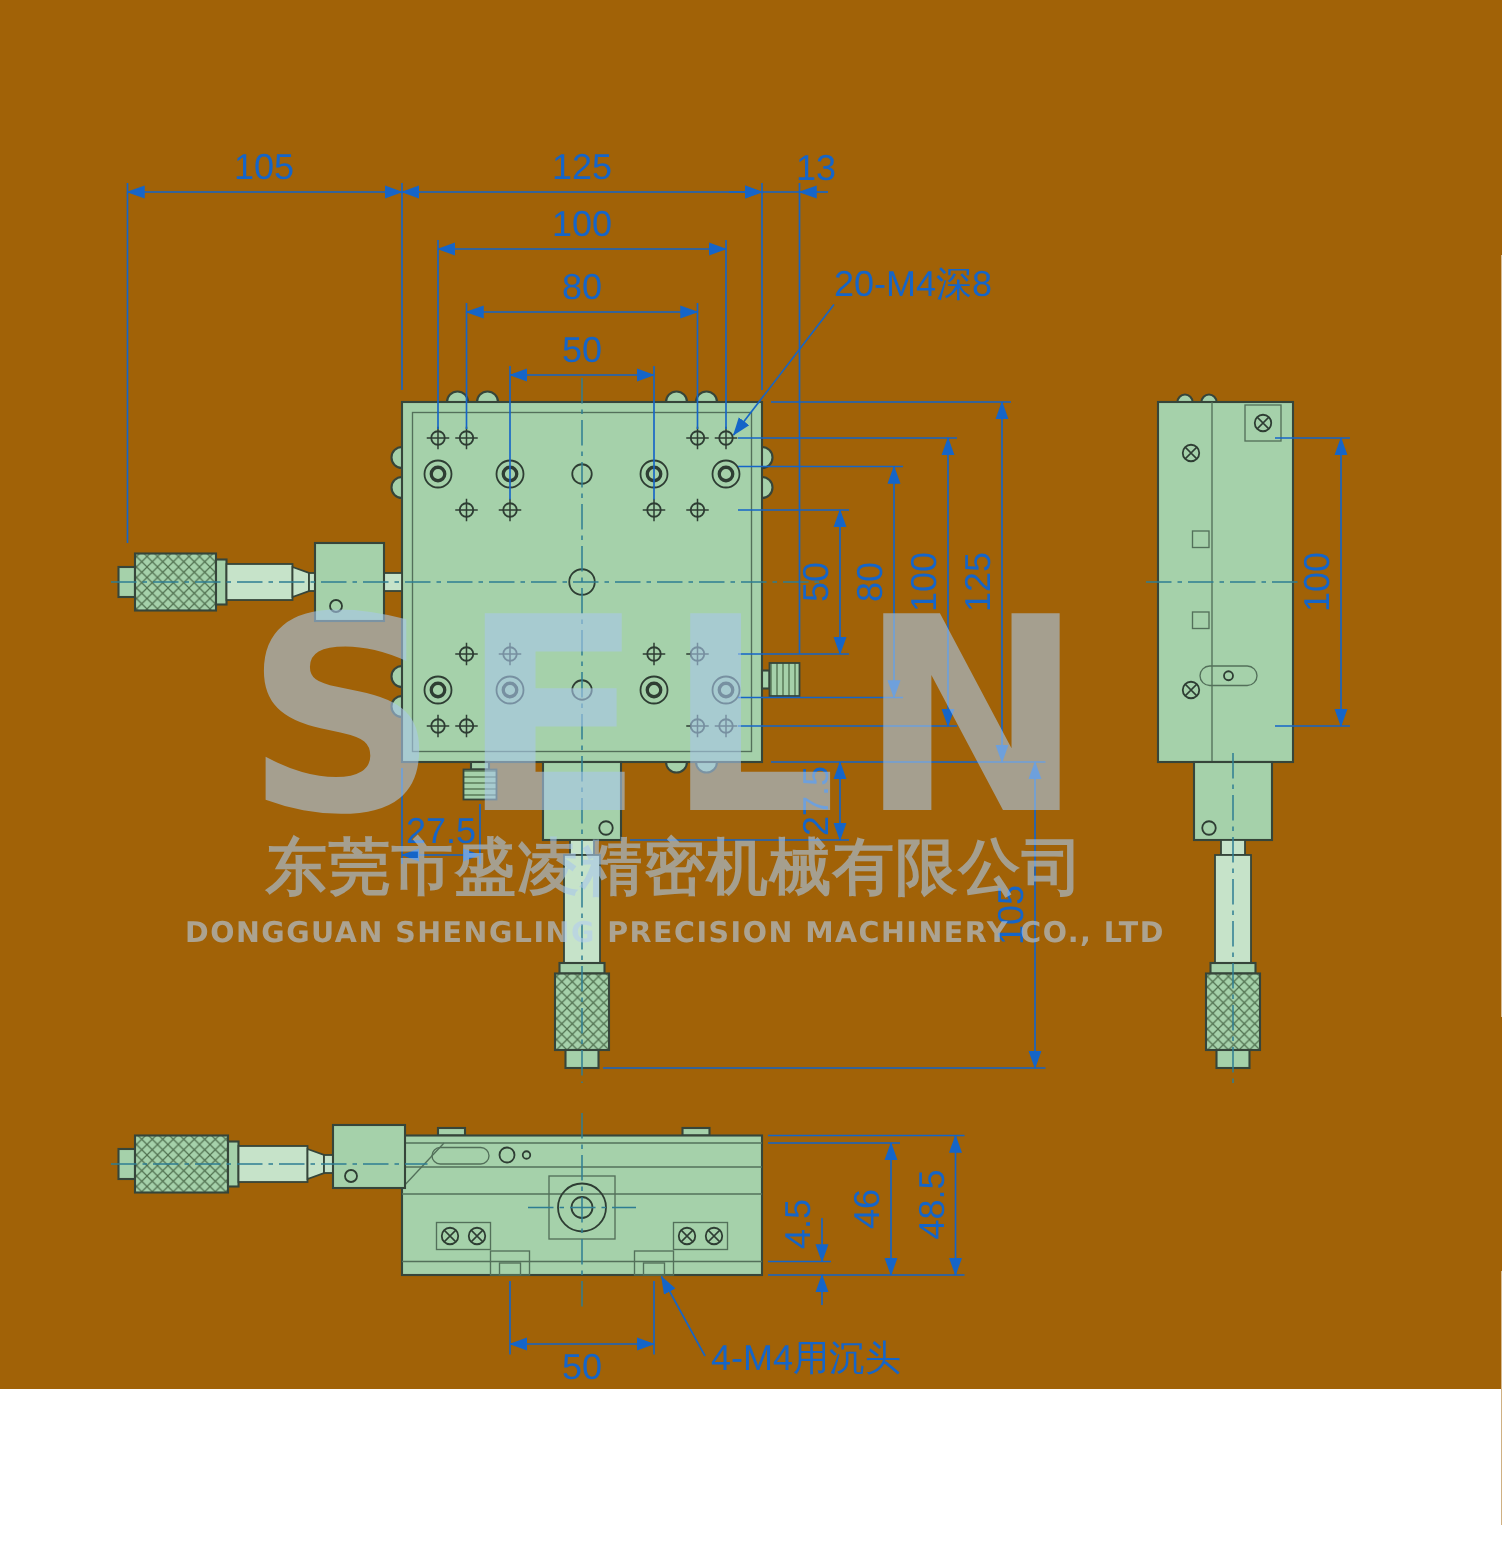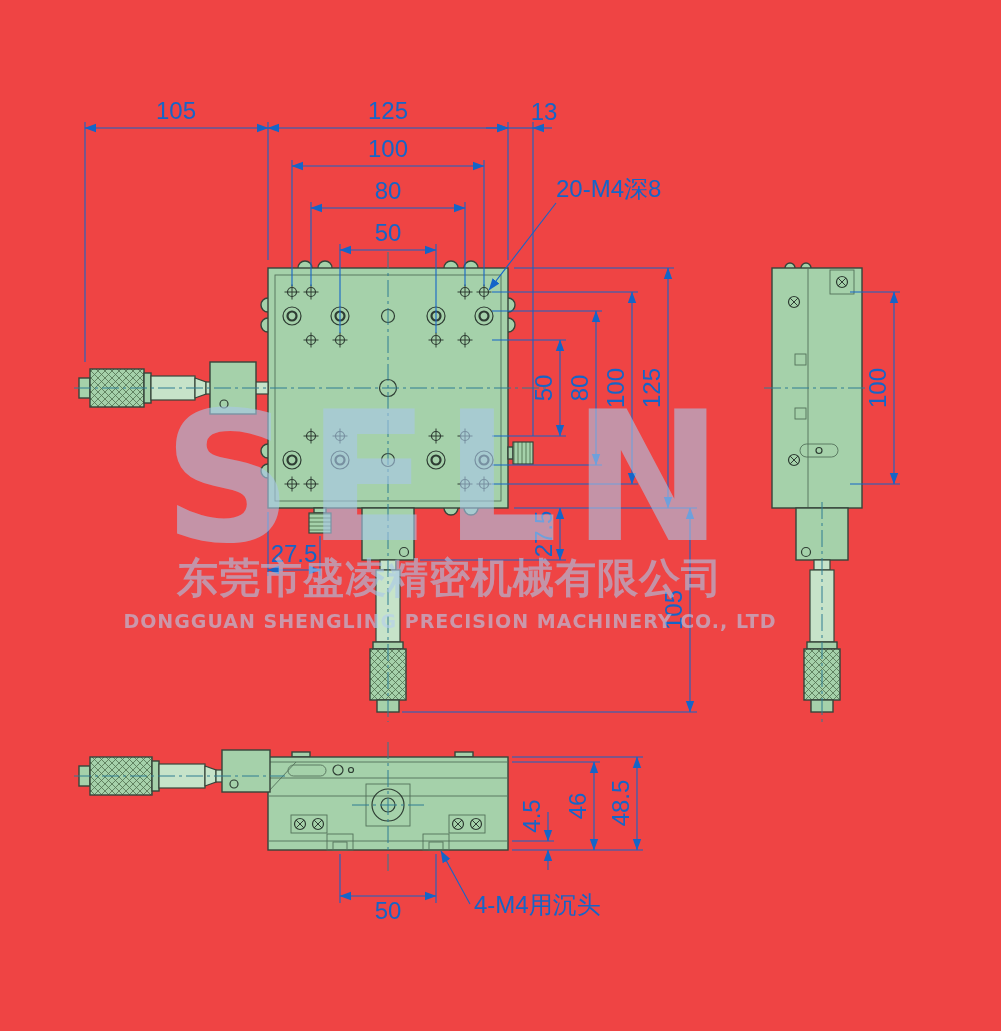--- a/index.html
+++ b/index.html
@@ -1,16 +1,16 @@
 <!DOCTYPE html>
 <html><head>
 <meta charset="utf-8">
 <style>
   html,body{margin:0;padding:0;background:#ffffff;}
-  .sheet{width:1001px;height:1031px;background:#ef4444;position:relative;overflow:hidden;
+  .sheet{width:1001px;height:926px;background:#a16207;position:relative;overflow:hidden;
          font-family:"Liberation Sans","DejaVu Sans",sans-serif;}
   svg{display:block}
   .green{fill:#a5d1aa;stroke:#36453a;stroke-width:1.4}
   .green-light{fill:#c6e3c9;stroke:#36453a;stroke-width:1.2}
   .knurl{fill:url(#knurl);stroke:#36453a;stroke-width:1.4}
   .knurlV{fill:url(#knurlV);stroke:#36453a;stroke-width:1.2}
   .knurlH{fill:url(#knurlH);stroke:#36453a;stroke-width:1.2}
   .thin{stroke:#53705a;stroke-width:0.9;fill:none}
   .hole{fill:none;stroke:#2e3d33;stroke-width:1.2}
   .hole2{fill:none;stroke:#2e3d33;stroke-width:2.2}

